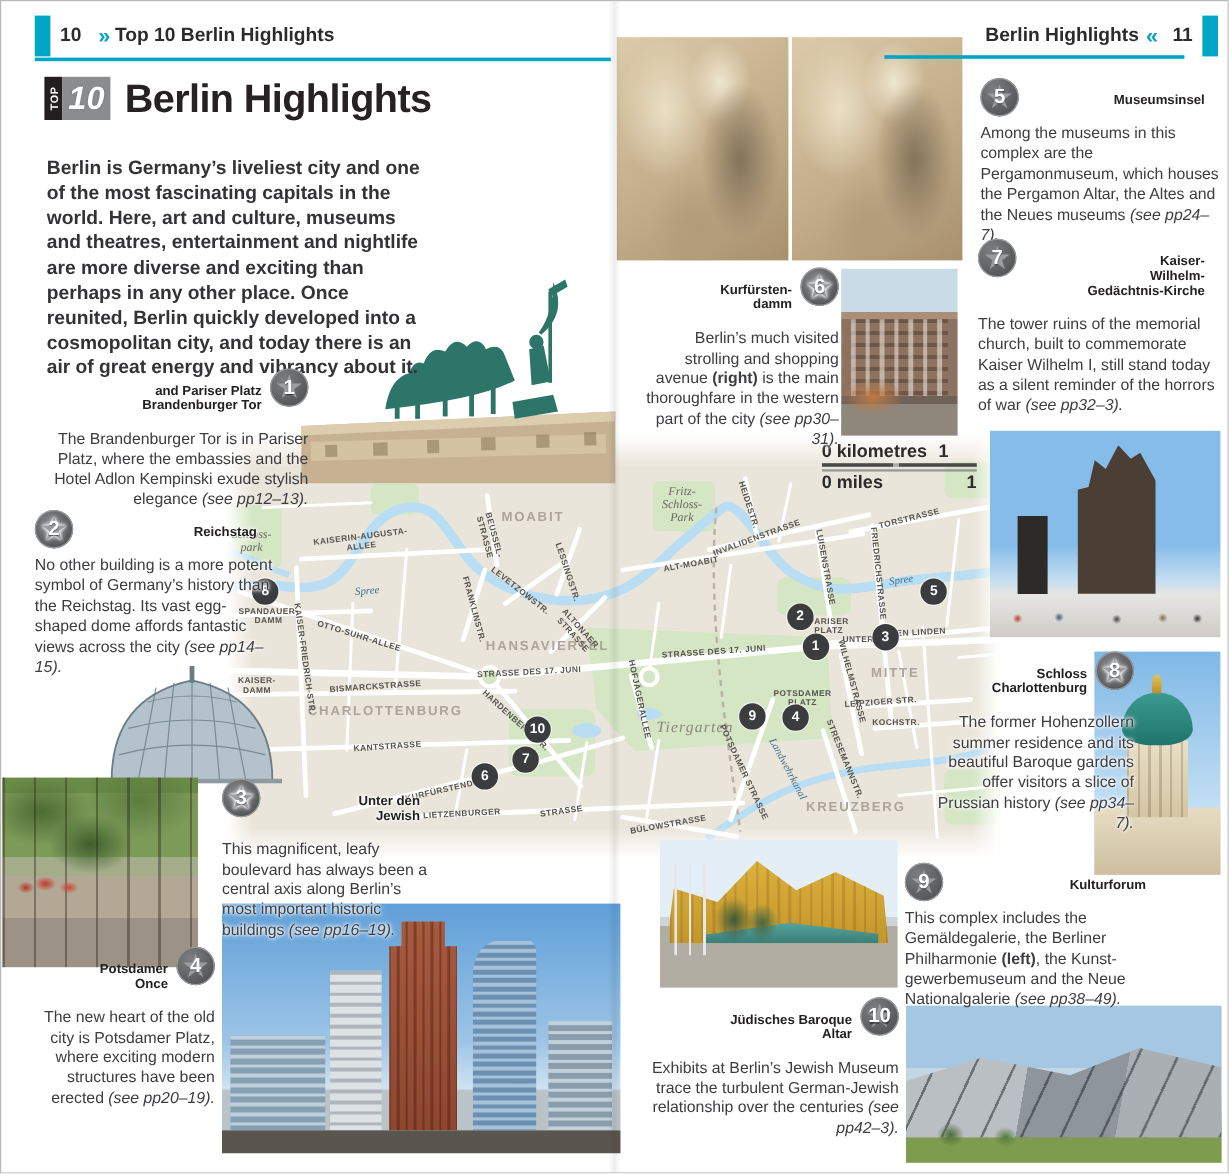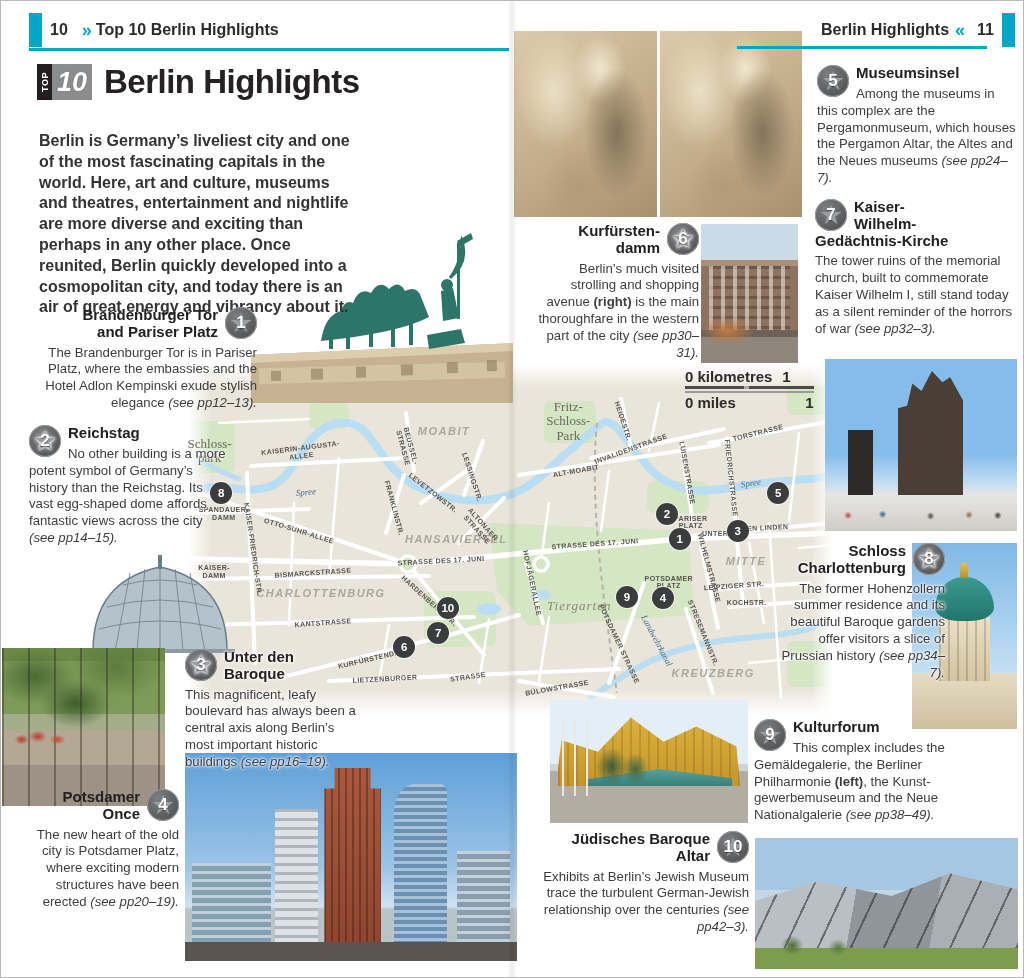--- a/index.html
+++ b/index.html
@@ -33,37 +33,37 @@
   .item.lt{text-align:left;}
   .halo{text-shadow:0 0 5px #fff,0 0 3px #fff,0 0 2px #fff;}
   .badge{width:32px;height:32px;border-radius:50%;position:relative;flex:none;
          background:radial-gradient(circle at 35% 30%,#7d7e81,#474849);box-shadow:0 0 0 1px #9b9c9e inset;}
   .badge .star{position:absolute;inset:0;display:flex;align-items:center;justify-content:center;
                color:#9b9ea1;font-size:27px;line-height:30px;}
   .badge .n{position:absolute;inset:0;display:flex;align-items:center;justify-content:center;
             color:#fff;font-weight:bold;font-size:17px;text-shadow:0 1px 1px rgba(0,0,0,.5);}
   .badge.fr{float:right;margin-left:7px;}
   .badge.fl{float:left;margin-right:7px;}
-  .item h3{margin:0;font-size:15px;line-height:1.12;color:#232021;}
+  .item h3{margin:13px;font-size:11px;line-height:1.12;color:#232021;text-align:right;}
   .item h3 .tl{display:block;}
   .item .body{margin:4px 0 0;font-size:13.2px;line-height:1.28;color:#3d3d40;}
   .item .see{font-style:italic;}
   
   #map{position:absolute;left:188px;top:362px;width:644px;height:352px;z-index:1;}
   #map svg{position:absolute;inset:0;}
   .fade{position:absolute;z-index:2;pointer-events:none;}
   .fade.t{left:0;right:0;top:0;height:26px;background:linear-gradient(#fff,rgba(255,255,255,0));}
   .fade.b{left:0;right:0;bottom:0;height:26px;background:linear-gradient(rgba(255,255,255,0),#fff);}
   .fade.l{top:0;bottom:0;left:0;width:22px;background:linear-gradient(90deg,#fff,rgba(255,255,255,0));}
   .fade.r{top:0;bottom:0;right:0;width:22px;background:linear-gradient(-90deg,#fff,rgba(255,255,255,0));}
   #map-overlay{position:absolute;inset:0;z-index:3;}
   .mlabel{position:absolute;white-space:pre-line;text-align:center;line-height:1.1;}
   .mlabel.street{font-size:7px;letter-spacing:.4px;color:#57544e;font-weight:bold;}
-  .mlabel.district{font-size:11px;font-weight:bold;font-style:italic;letter-spacing:1.5px;color:#aba59a;}
-  .mlabel.place{font-family:"Liberation Serif",serif;font-size:13px;color:#6b675f;}
+  .mlabel.district{font-size:11px;font-weight:bold;letter-spacing:1.5px;color:#aba59a;}
+  .mlabel.place{font-family:"Liberation Serif",serif;font-style:italic;font-size:10px;color:#6b675f;}
   .mlabel.place-big{font-family:"Liberation Serif",serif;font-style:italic;font-size:13px;letter-spacing:1px;color:#8d877c;margin-top:40px;}
   .mlabel.water{font-family:"Liberation Serif",serif;font-style:italic;font-size:9px;color:#3f6e8e;}
   .mmarker{position:absolute;width:22px;height:22px;border-radius:50%;background:#3b3c3d;color:#fff;
            display:flex;align-items:center;justify-content:center;font-size:11.5px;font-weight:bold;
            transform:translate(-50%,-50%);box-shadow:0 0 0 1px rgba(255,255,255,.6);}
   
   #scalebar{position:absolute;left:77%;top:1.5%;width:20%;z-index:4;font-size:15px;font-weight:bold;color:#2b2b2b;}
   #scalebar .srow{display:flex;justify-content:space-between;align-items:flex-end;}
   .sbar-km{height:3px;margin:1px 0 2px;background:linear-gradient(90deg,#4a4a4a 0 46%,#aaa 46% 50%,#4a4a4a 50% 100%);}
   .sbar-mi{height:2px;margin:2px 0 1px;background:#9a9a9a;}
@@ -442,22 +442,22 @@
     <div class="zinc"></div>
     <div class="lawn-trees"></div>
   </div>
 
   <div class="item rt" style="left:28px;top:306px;width:228px;">
     <div class="badge fr">
         <span class="star">★</span>
         <span class="n">1</span>
       </div>
     <h3>
+        <span class="tl">and Pariser Platz</span>
         <span class="tl">Brandenburger Tor</span>
-        <span class="tl">and Pariser Platz</span>
       </h3>
     <p class="body"><span>The Brandenburger Tor is in Pariser Platz, where the embassies and the Hotel Adlon Kempinski exude stylish elegance </span><b></b><span></span><span class="see">(see pp12–13).</span></p>
   </div>
 
   <div class="item lt halo" style="left:28px;top:424px;width:198px;">
     <div class="badge fl">
         <span class="star">★</span>
         <span class="n">2</span>
       </div>
     <h3>
@@ -466,21 +466,21 @@
     <p class="body"><span>No other building is a more potent symbol of Germany’s history than the Reichstag. Its vast egg-shaped dome affords fantastic views across the city </span><span class="see">(see pp14–15).</span></p>
   </div>
 
   <div class="item lt halo" style="left:184px;top:648px;width:178px;">
     <div class="badge fl">
         <span class="star">★</span>
         <span class="n">3</span>
       </div>
     <h3>
         <span class="tl">Unter den</span>
-        <span class="tl">Baroque</span>
+        <span class="tl">Jewish</span>
       </h3>
     <p class="body"><span>This magnificent, leafy boulevard has always been a central axis along Berlin’s most important historic buildings </span><span class="see">(see pp16–19).</span></p>
   </div>
 
   <div class="item rt" style="left:26px;top:788px;width:152px;">
     <div class="badge fr">
         <span class="star">★</span>
         <span class="n">4</span>
       </div>
     <h3>

